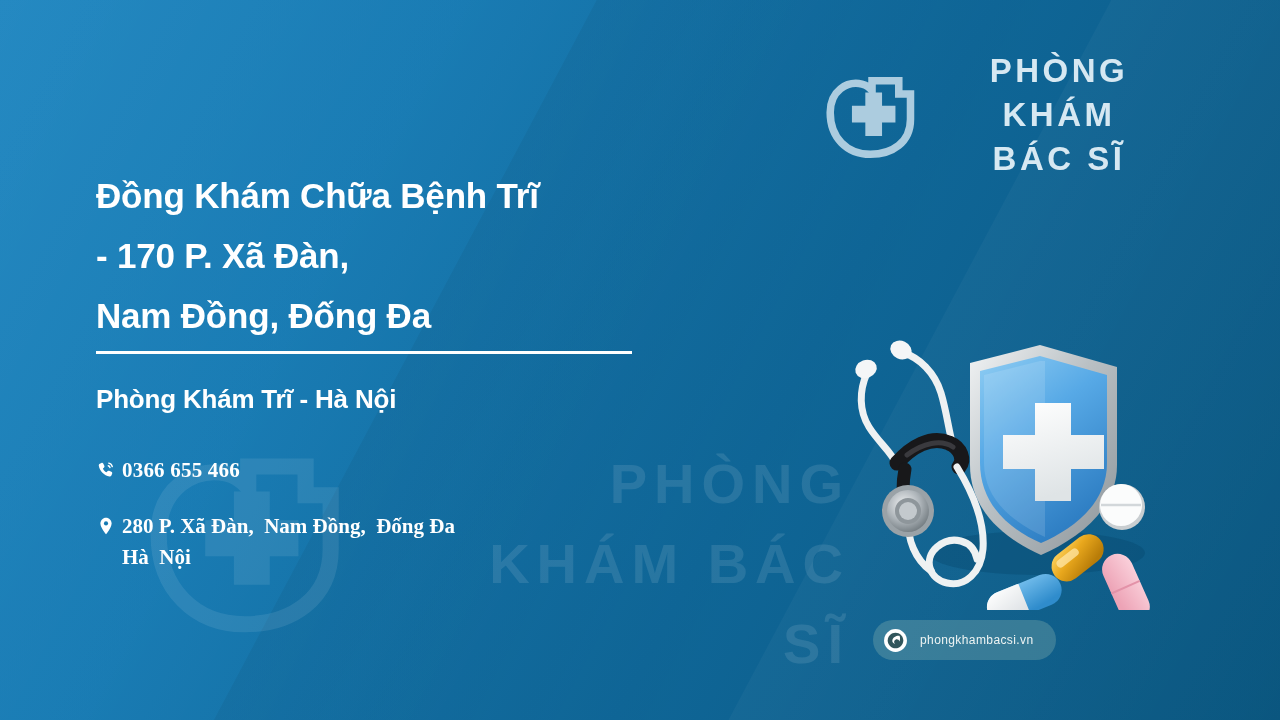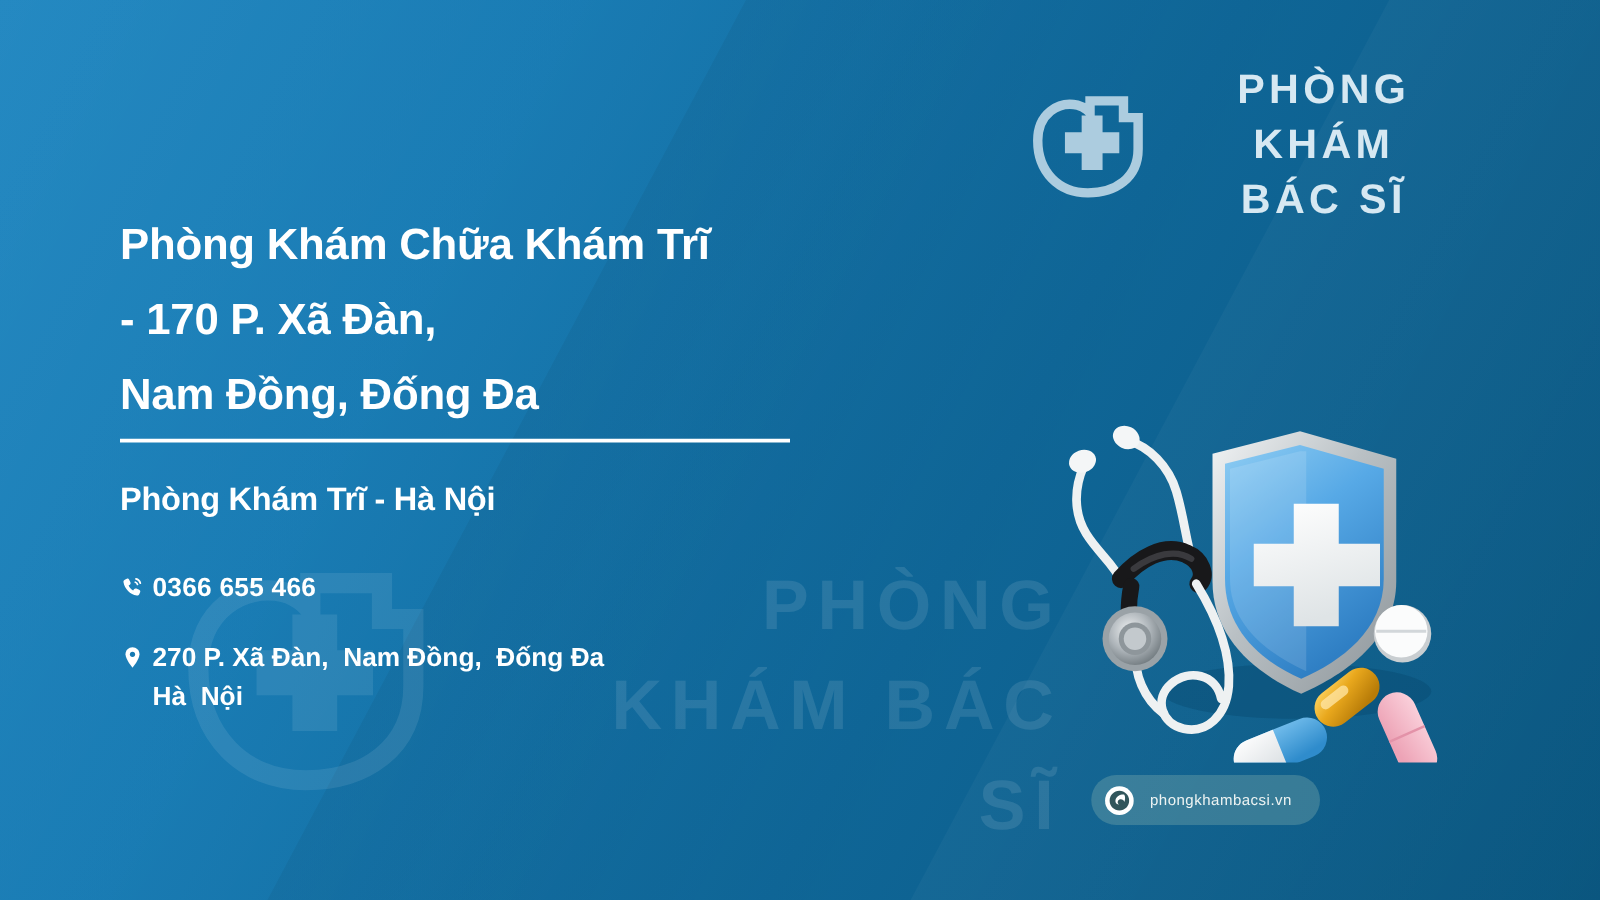--- a/index.html
+++ b/index.html
@@ -100,20 +100,21 @@
     font-weight: bold;
     letter-spacing: -0.2px;
   }
 
   .contact-row {
     position: absolute;
     left: 96px;
     display: flex;
     align-items: flex-start;
     color: #ffffff;
+    font-family: Liberation Serif, serif;
   }
   #contact-phone { top: 455px; }
   #contact-address { top: 511px; }
 
   .contact-icon {
     width: 26px;
     min-width: 26px;
     height: 30px;
     display: flex;
     align-items: center;
@@ -203,21 +204,21 @@
         <path d="M42,44 L58,44 L58,28 L78,28 L78,44 L94,44 L94,64 L78,64 L78,80 L58,80 L58,64 L42,64 Z" fill="#ffffff"></path>
       </svg>
     </div>
     <div class="wm-text">
       <span>PHÒNG KHÁM</span>
       <span>BÁC SĨ</span>
     </div>
   </div>
 
   <div id="headline">
-    <span class="hl-line">Phòng Khám Chữa Khám Trĩ</span>
+    <span class="hl-line">Đồng Khám Chữa Bệnh Trĩ</span>
     <span class="hl-line">- 170 P. Xã Đàn,</span>
     <span class="hl-line">Nam Đồng, Đống Đa</span>
   </div>
 
   <div id="divider"></div>
 
   <div id="subtitle">Phòng Khám Trĩ - Hà Nội</div>
 
   <div class="contact-row" id="contact-phone">
     <span class="contact-icon">
@@ -234,21 +235,21 @@
   </div>
 
   <div class="contact-row" id="contact-address">
     <span class="contact-icon">
       <svg viewBox="0 0 24 24" width="20" height="22">
         <path d="M12,2.2 C8.3,2.2 5.3,5.2 5.3,8.9 C5.3,13.9 12,21.8 12,21.8
                  C12,21.8 18.7,13.9 18.7,8.9 C18.7,5.2 15.7,2.2 12,2.2 Z" fill="#ffffff"></path>
         <circle cx="12" cy="8.9" r="2.5" fill="#1579b2"></circle>
       </svg>
     </span>
-    <span class="contact-text"><span>270 P. Xã Đàn,  Nam Đồng,  Đống Đa</span><br><span>Hà  Nội</span></span>
+    <span class="contact-text"><span>280 P. Xã Đàn,  Nam Đồng,  Đống Đa</span><br><span>Hà  Nội</span></span>
   </div>
 
   <div id="logo">
     <span class="logo-mark">
       <svg viewBox="0 0 120 110" width="104" height="92">
         <path d="M16,52 C16,26 36,14 54,18 C62,20 66,26 66,26 L66,14 L98,14 L98,30 L112,30 L112,60
                  C112,88 90,102 64,102 C36,102 16,82 16,52 Z" fill="none" stroke="#cfe3ef" stroke-width="9"></path>
         <path d="M42,44 L58,44 L58,28 L78,28 L78,44 L94,44 L94,64 L78,64 L78,80 L58,80 L58,64 L42,64 Z" fill="#cfe3ef"></path>
       </svg>
     </span>

